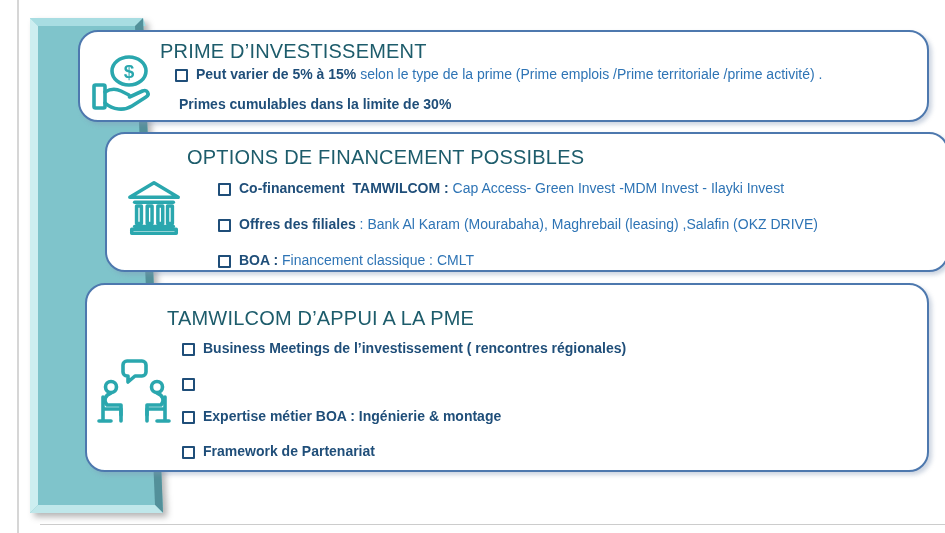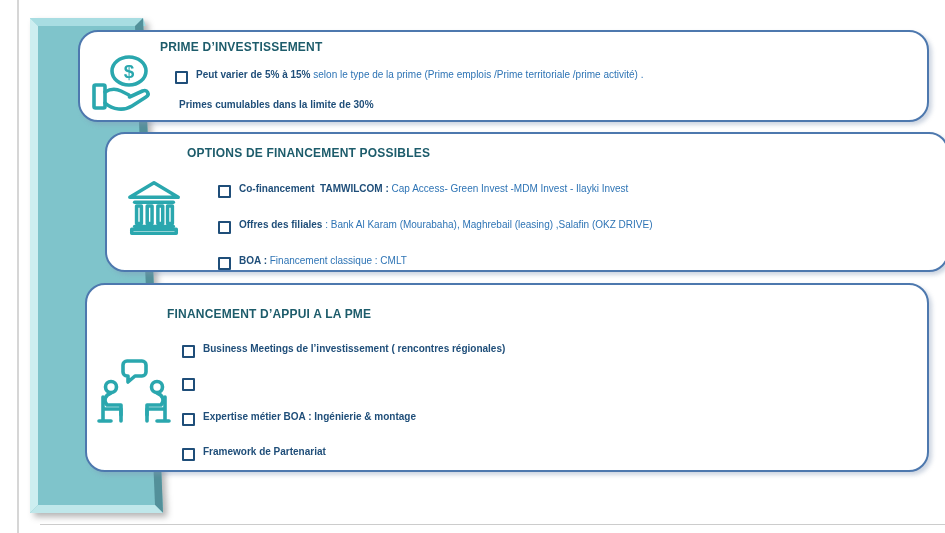--- a/index.html
+++ b/index.html
@@ -24,35 +24,35 @@
     border:2px solid #4d78ae;
     border-radius:20px;
     box-shadow:3px 3px 4px rgba(130,150,180,.40);
   }
   .box1{left:78px;top:30px;width:847px;height:88px;}
   .box2{left:85px;top:132px;width:840px;height:136px;margin-left:20px;}
   .box3{left:85px;top:283px;width:840px;height:185px;}
 
   .box-title{
     position:absolute;left:80px;
-    font-size:12px;font-weight:bold;color:#1d5c6b;letter-spacing:.2px;
+    font-size:20px;font-weight:normal;color:#1d5c6b;letter-spacing:.2px;
     white-space:pre;
   }
   .box1 .box-title{top:8px;}
   .box2 .box-title{top:12px;}
   .box3 .box-title{top:22px;}
 
   .box-items{position:absolute;left:95px;right:10px;}
   .box1 .box-items{top:33px;}
   .box2 .box-items{top:45px;}
   .box3 .box-items{top:54px;}
 
   .item{
-    display:flex;align-items:flex-end;
-    font-size:10px;line-height:19px;
+    display:flex;align-items:flex-start;
+    font-size:14px;line-height:19px;
     margin-bottom:11px;
     white-space:pre-wrap;
   }
   .box2 .item{margin-bottom:17px;padding-left:16px;}
   .box3 .item{margin-bottom:16px;}
   .item.indent1{margin-left:4px;}
 
   .bullet{
     flex:0 0 auto;
     width:9px;height:9px;
@@ -130,21 +130,21 @@
       <svg width="78" height="76" viewBox="0 0 78 76">
         <path d="M32 6 h15 a4 4 0 0 1 4 4 v7 a4 4 0 0 1 -4 4 h-7 l-7 6 v-6 h-1 a4 4 0 0 1 -4 -4 v-7 a4 4 0 0 1 4 -4 z"></path>
         <circle cx="16" cy="32" r="5.5"></circle>
         <path d="M16 38 c-6 2 -8 8 -4 12 l14 0 l0 10"></path>
         <path d="M8 42 v24 m-4 0 h12 m-8 -12 h18 m0 0 v12"></path>
         <circle cx="62" cy="32" r="5.5"></circle>
         <path d="M62 38 c6 2 8 8 4 12 l-14 0 l0 10"></path>
         <path d="M70 42 v24 m4 0 h-12 m8 -12 h-18 m0 0 v12"></path>
       </svg>
     </span>
-    <span class="box-title">FINANCEMENT D’APPUI A LA PME</span>
+    <span class="box-title">TAMWILCOM D’APPUI A LA PME</span>
     <div class="box-items">
         <div class="item"><span class="bullet"></span><span><span class="seg-bold">Business Meetings de l’investissement ( rencontres régionales)</span></span></div>
         <div class="item"><span class="bullet"></span></div>
         <div class="item"><span class="bullet"></span><span><span class="seg-bold">Expertise métier BOA : Ingénierie &amp; montage</span></span></div>
         <div class="item"><span class="bullet"></span><span><span class="seg-bold">Framework de Partenariat</span></span></div>
       </div>
   </div>
 
 </div>
 

